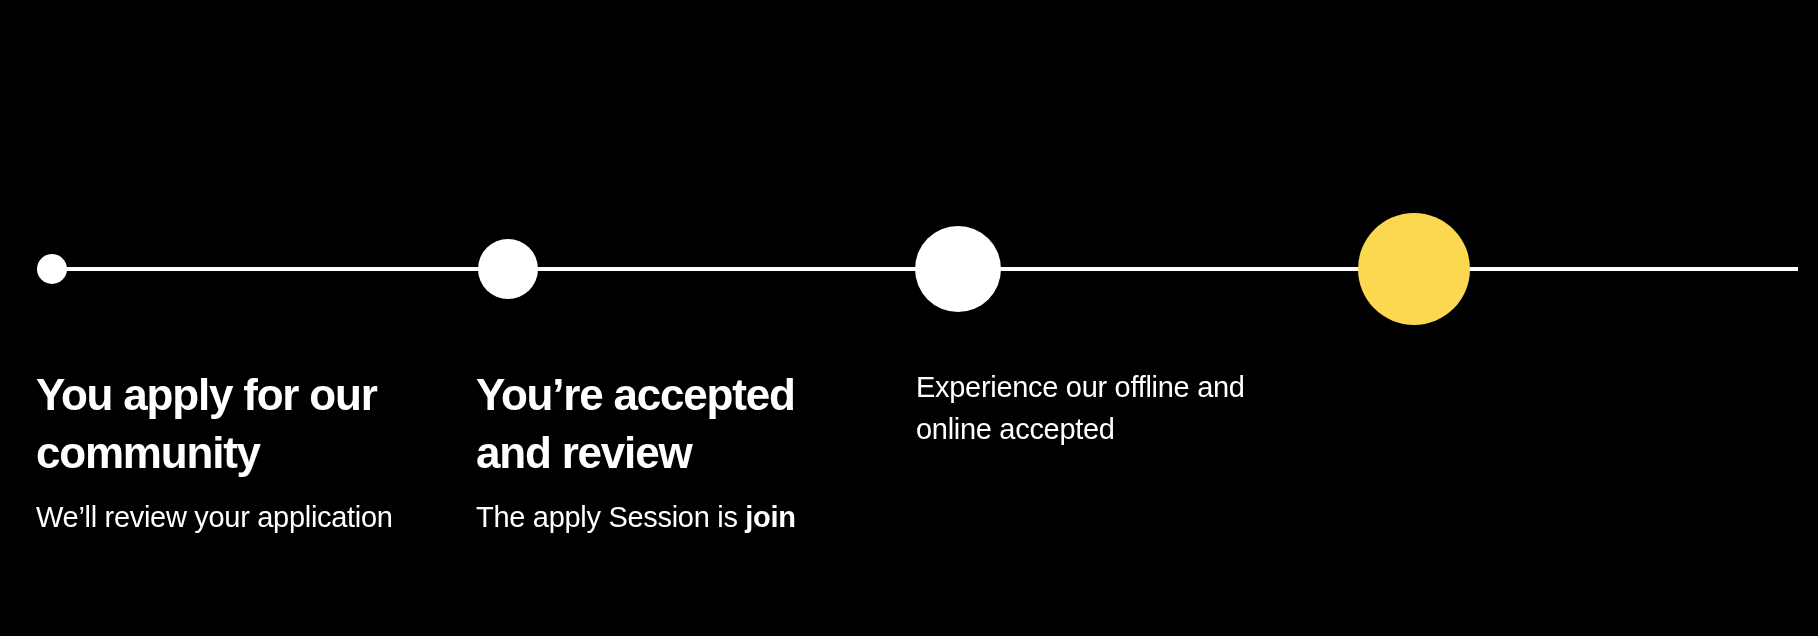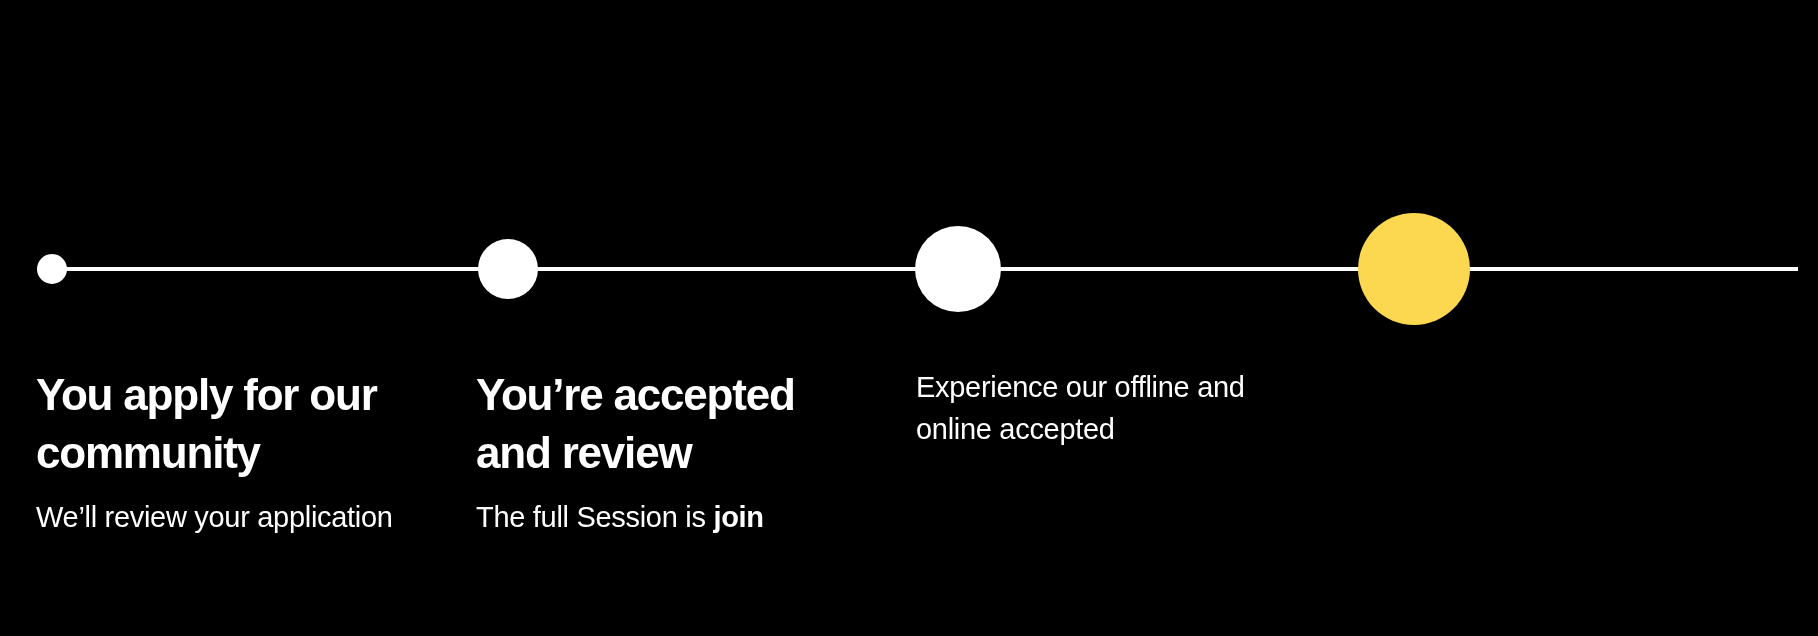--- a/index.html
+++ b/index.html
@@ -116,21 +116,21 @@
 
   <div class="steps">
 
     <div class="step">
       <div class="step-title">You apply for our community</div>
       <div class="step-desc"><span>We’ll review your application</span><span class="em"></span><span></span></div>
     </div>
 
     <div class="step">
       <div class="step-title">You’re accepted and review</div>
-      <div class="step-desc"><span>The full Session is </span><span class="em">join</span><span></span></div>
+      <div class="step-desc"><span>The apply Session is </span><span class="em">join</span><span></span></div>
     </div>
 
 
     <div class="step">
       <div class="step-desc"><span>Experience our offline and online accepted</span><span class="em"></span><span></span></div>
     </div>
 
   </div>
 </div>
 

